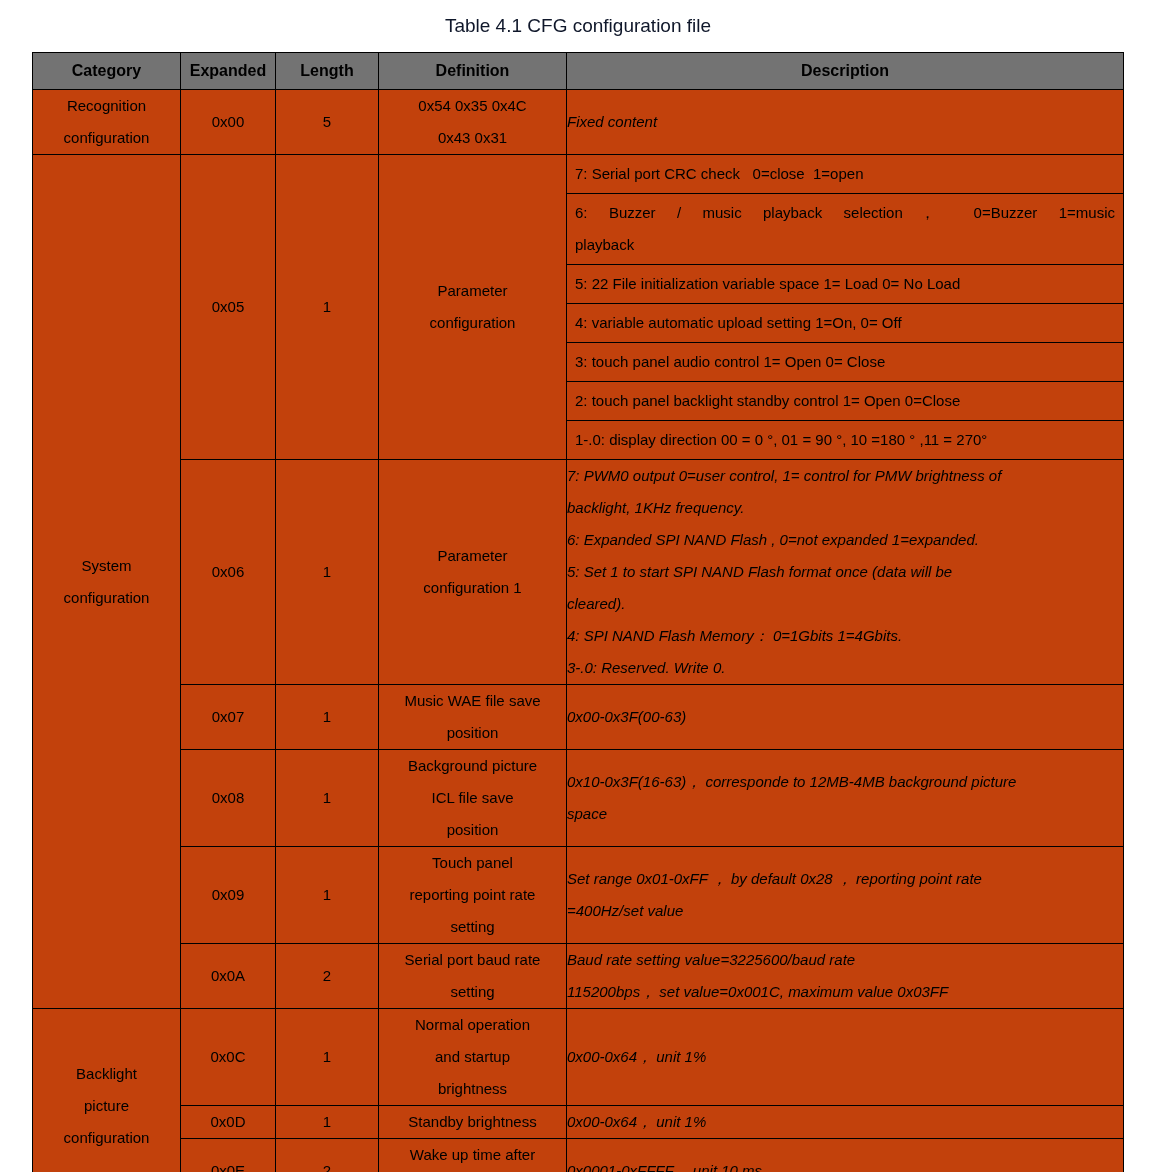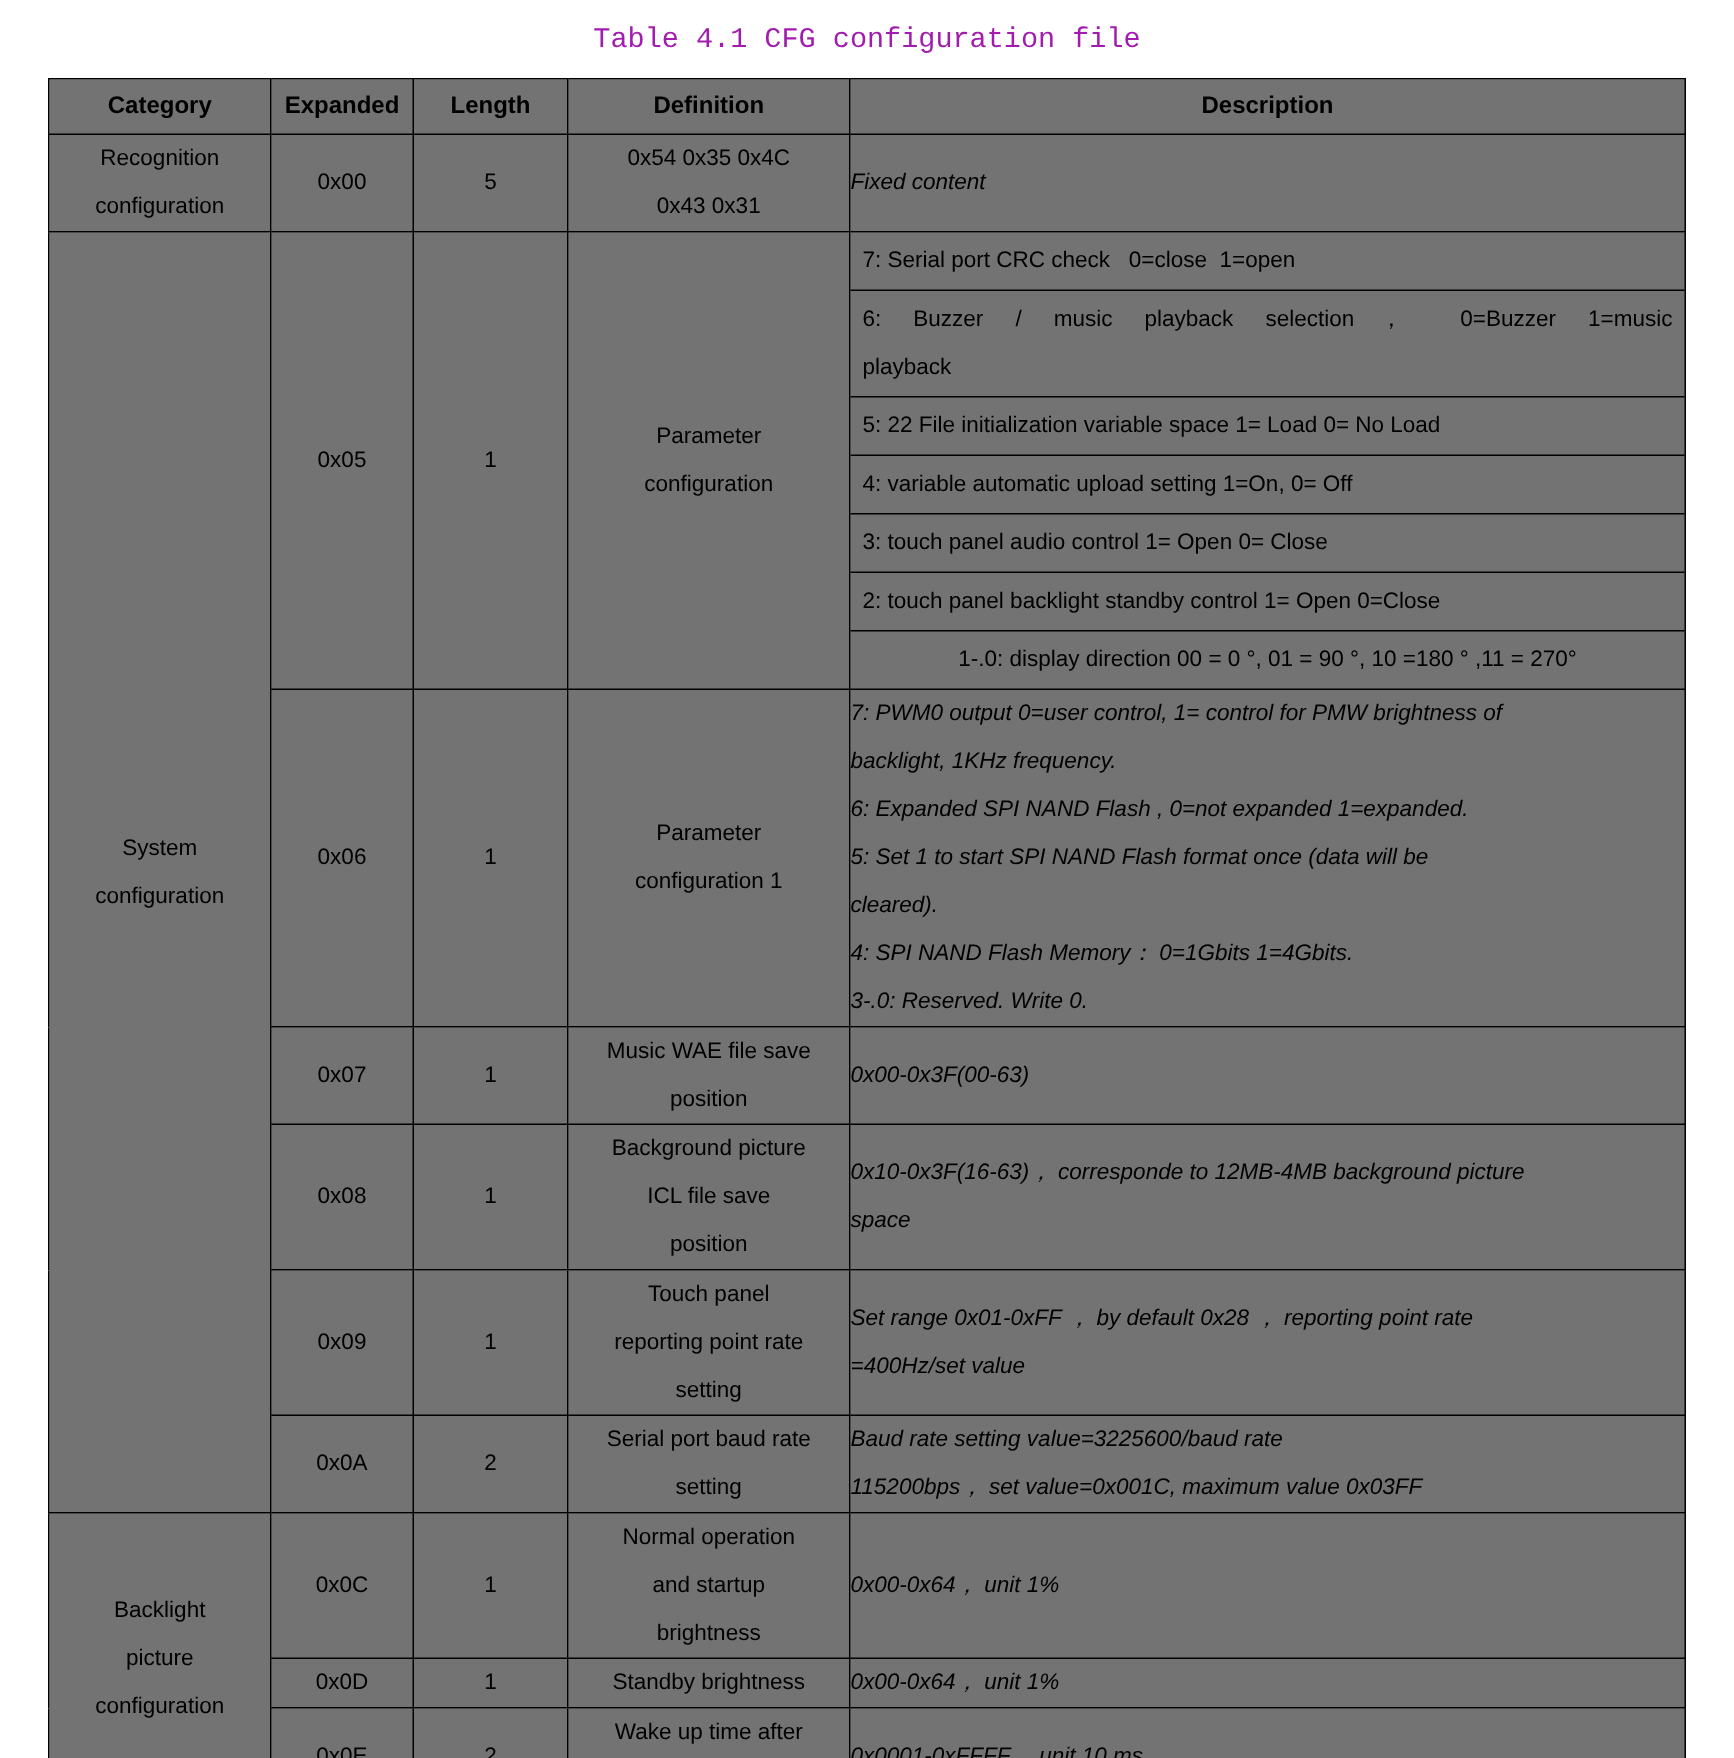--- a/index.html
+++ b/index.html
@@ -20,36 +20,35 @@
     height: 1172px;
   }
   #table-title {
     position: absolute;
     top: 14px;
     left: 0;
     width: 1156px;
     text-align: center;
     font-size: 19px;
     line-height: 24px;
-    color: #a21caf;
-    font-family: Liberation Mono, monospace;
+    color: #0f172a;
   }
   #cfg-table {
     position: absolute;
     left: 32px;
     top: 52px;
     width: 1091px;
     border-collapse: collapse;
     table-layout: fixed;
   }
   #cfg-table td, #cfg-table th {
     border: 1px solid #000000;
     padding: 0;
     vertical-align: middle;
-    background: #737373;
+    background: #c2410c;
   }
   #cfg-table thead th {
     background: #737373;
     font-size: 16px;
     font-weight: bold;
     height: 36px;
     text-align: center;
   }
   .col-cat   { width: 148px; }
   .col-addr  { width: 95px;  }
@@ -80,21 +79,20 @@
   }
   .subgrid .subrow {
     border-bottom: 1px solid #000000;
     padding: 3px 8px;
     font-size: 15px;
     line-height: 32px;
     text-align: left;
   }
   .subgrid .subrow:last-child {
     border-bottom: none;
-    text-align: center;
   }
   .subgrid .subrow .ln { display: block; }
 </style>
 </head>
 <body>
 
 <div id="page">
 
   <div id="table-title">Table 4.1 CFG configuration file</div>
 

